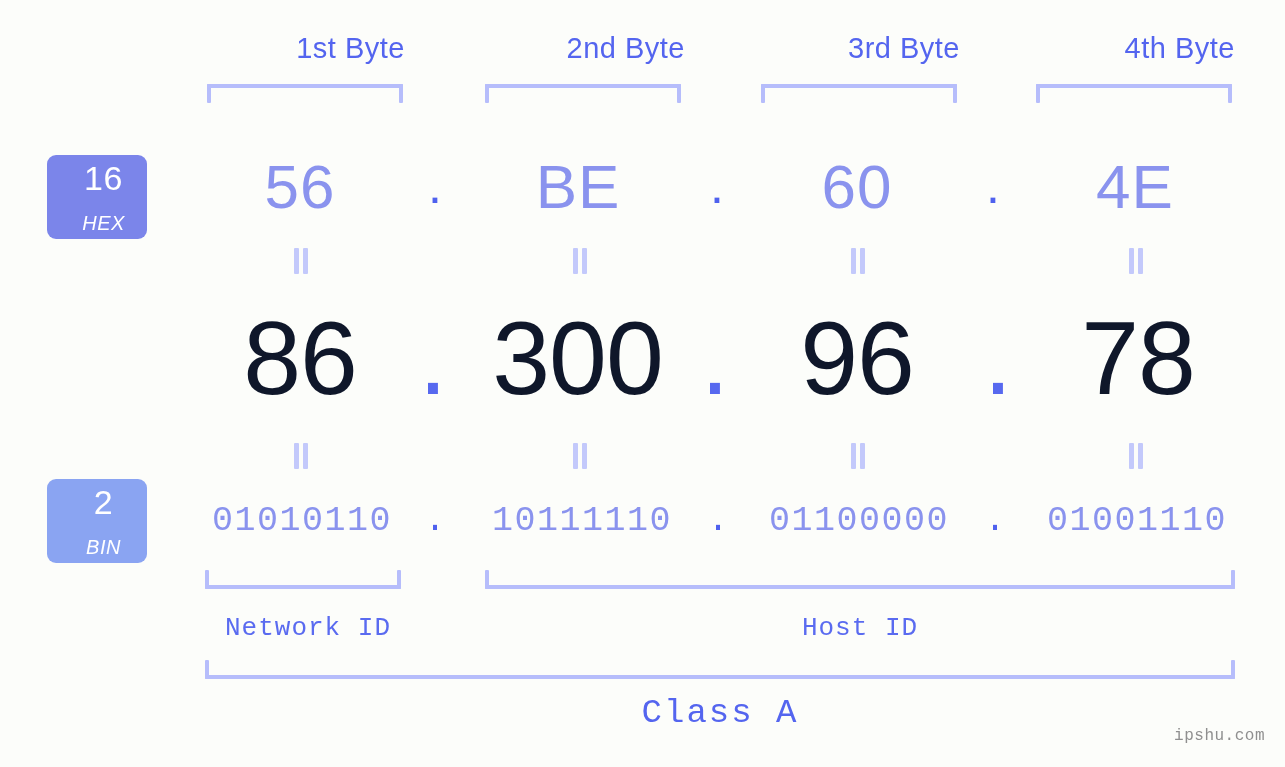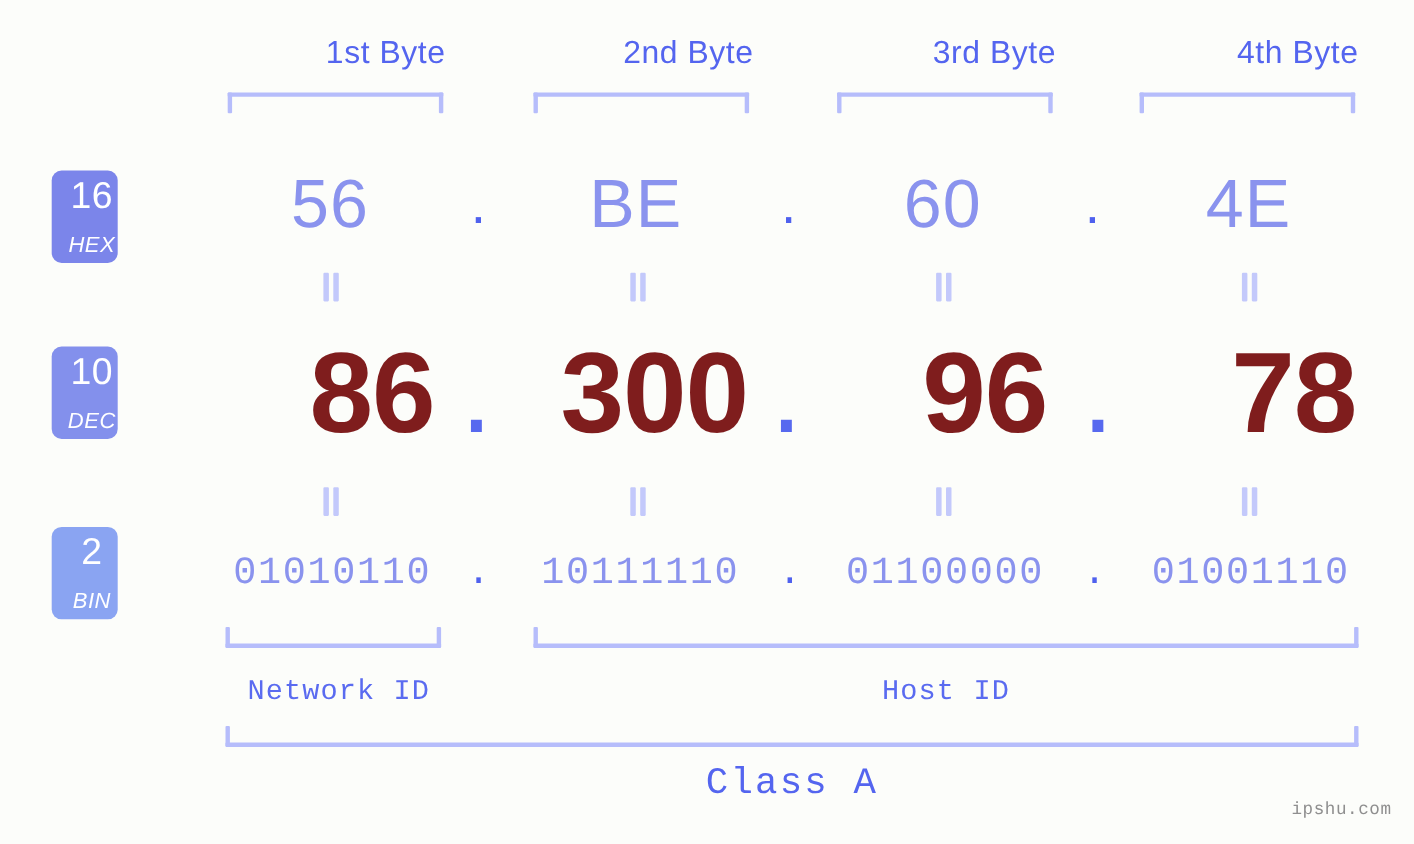--- a/index.html
+++ b/index.html
@@ -57,21 +57,21 @@
   .bracket.down .tick { top: 0; }
   .bracket.up .bar { bottom: 0; }
   .bracket.up .tick { bottom: 0; }
   .bracket .tick.l { left: 0; }
   .bracket .tick.r { right: 0; }
 
   
   .badge {
     position: absolute;
     left: 47px;
-    width: 60px;
+    width: 100px;
     border-radius: 9px;
     color: #ffffff;
     text-align: right;
     display: flex;
     flex-direction: column;
     align-items: center;
     justify-content: center;
     line-height: 1;
     user-select: none;
     padding-left: 13px;
@@ -125,24 +125,23 @@
     font-family: "Liberation Sans", sans-serif;
     font-size: 50px;
     color: #4f61ee;
   }
 
   
   #row-dec { top: 358px; }
   #row-dec .cell {
     font-family: "Liberation Sans", sans-serif;
     font-size: 104px;
-    font-weight: 700;
-    color: #7f1d1d;
+    font-weight: 400;
+    color: #0f172a;
     letter-spacing: -1px;
-    text-align: right;
   }
   #row-dec .sep {
     font-family: "Liberation Sans", sans-serif;
     font-size: 104px;
     color: #5769ef;
   }
 
   
   #row-bin { top: 521px; }
   #row-bin .cell {
@@ -235,24 +234,20 @@
   </div>
   <div class="bracket down" style="left:1036px;top:84px;width:196px;">
     <div class="bar"></div>
       <div class="tick l"></div>
       <div class="tick r"></div>
   </div>
 
   <div class="badge" id="badge-hex">
     <span class="num">16</span>
     <span class="abbr">HEX</span>
-  </div>
-  <div class="badge" id="badge-dec">
-    <span class="num">10</span>
-    <span class="abbr">DEC</span>
   </div>
   <div class="badge" id="badge-bin">
     <span class="num">2</span>
     <span class="abbr">BIN</span>
   </div>
 
   <div class="row" id="row-hex">
     <div class="cell" style="left:205px;width:190px;">56</div>
     <div class="sep" style="left:400px;width:70px;">.</div>
     <div class="cell" style="left:483px;width:190px;">BE</div>

